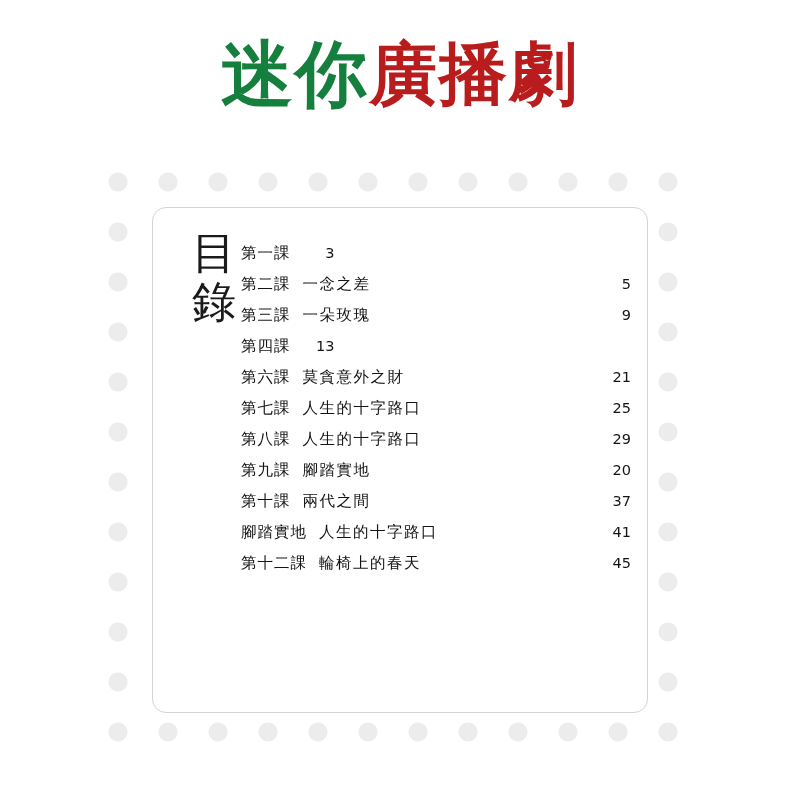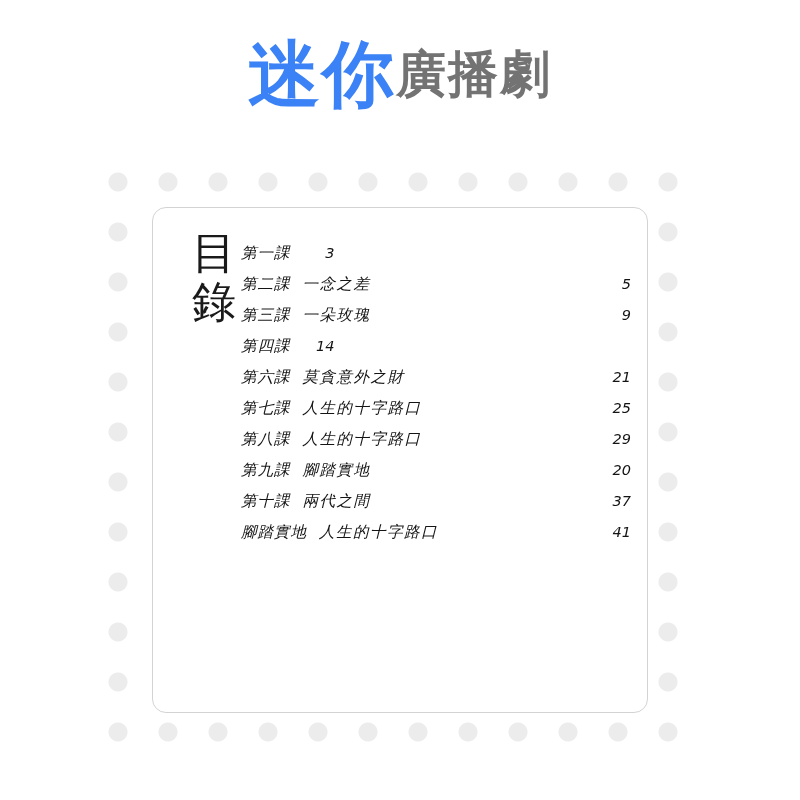--- a/index.html
+++ b/index.html
@@ -31,25 +31,25 @@
   }
   .title-part {
     font-family: "DejaVu Sans", sans-serif;
     font-size: 72px;
     font-weight: 700;
     letter-spacing: 2px;
     line-height: 1;
     vertical-align: middle;
   }
   .title-light {
-    color: #3b82f6;
+    color: #15803d;
   }
   .title-dark {
-    color: #737373;
-    font-size: 50px;
+    color: #b91c1c;
+    font-size: 68px;
   }
 
   
   .dot-field {
     position: absolute;
     left: 108px;
     top: 172px;
     width: 584px;
     height: 594px;
     background-color: #ffffff;
@@ -99,21 +99,20 @@
   }
   .toc-row {
     display: flex;
     align-items: baseline;
     height: 31px;
     line-height: 31px;
     font-family: "DejaVu Serif", serif;
     font-size: 15.5px;
     color: #141414;
     white-space: nowrap;
-    font-style: italic;
   }
   .toc-lesson {
     flex: 0 0 auto;
     letter-spacing: 1px;
   }
   .toc-name {
     flex: 1 1 auto;
     padding-left: 12px;
     letter-spacing: 1.5px;
   }
@@ -157,21 +156,21 @@
       </div>
 
       <div class="toc-row">
         <span class="toc-lesson">第三課</span>
         <span class="toc-name">一朵玫瑰</span>
         <span class="toc-page">9</span>
       </div>
 
       <div class="toc-row">
         <span class="toc-lesson">第四課</span>
-        <span class="toc-page">14</span>
+        <span class="toc-page">13</span>
       </div>
 
 
       <div class="toc-row">
         <span class="toc-lesson">第六課</span>
         <span class="toc-name">莫貪意外之財</span>
         <span class="toc-page">21</span>
       </div>
 
       <div class="toc-row">
@@ -197,16 +196,21 @@
         <span class="toc-name">兩代之間</span>
         <span class="toc-page">37</span>
       </div>
 
       <div class="toc-row">
         <span class="toc-lesson">腳踏實地</span>
         <span class="toc-name">人生的十字路口</span>
         <span class="toc-page">41</span>
       </div>
 
+      <div class="toc-row">
+        <span class="toc-lesson">第十二課</span>
+        <span class="toc-name">輪椅上的春天</span>
+        <span class="toc-page">45</span>
+      </div>
 
     </div>
   </div>
 </div>
 
 </body></html>

